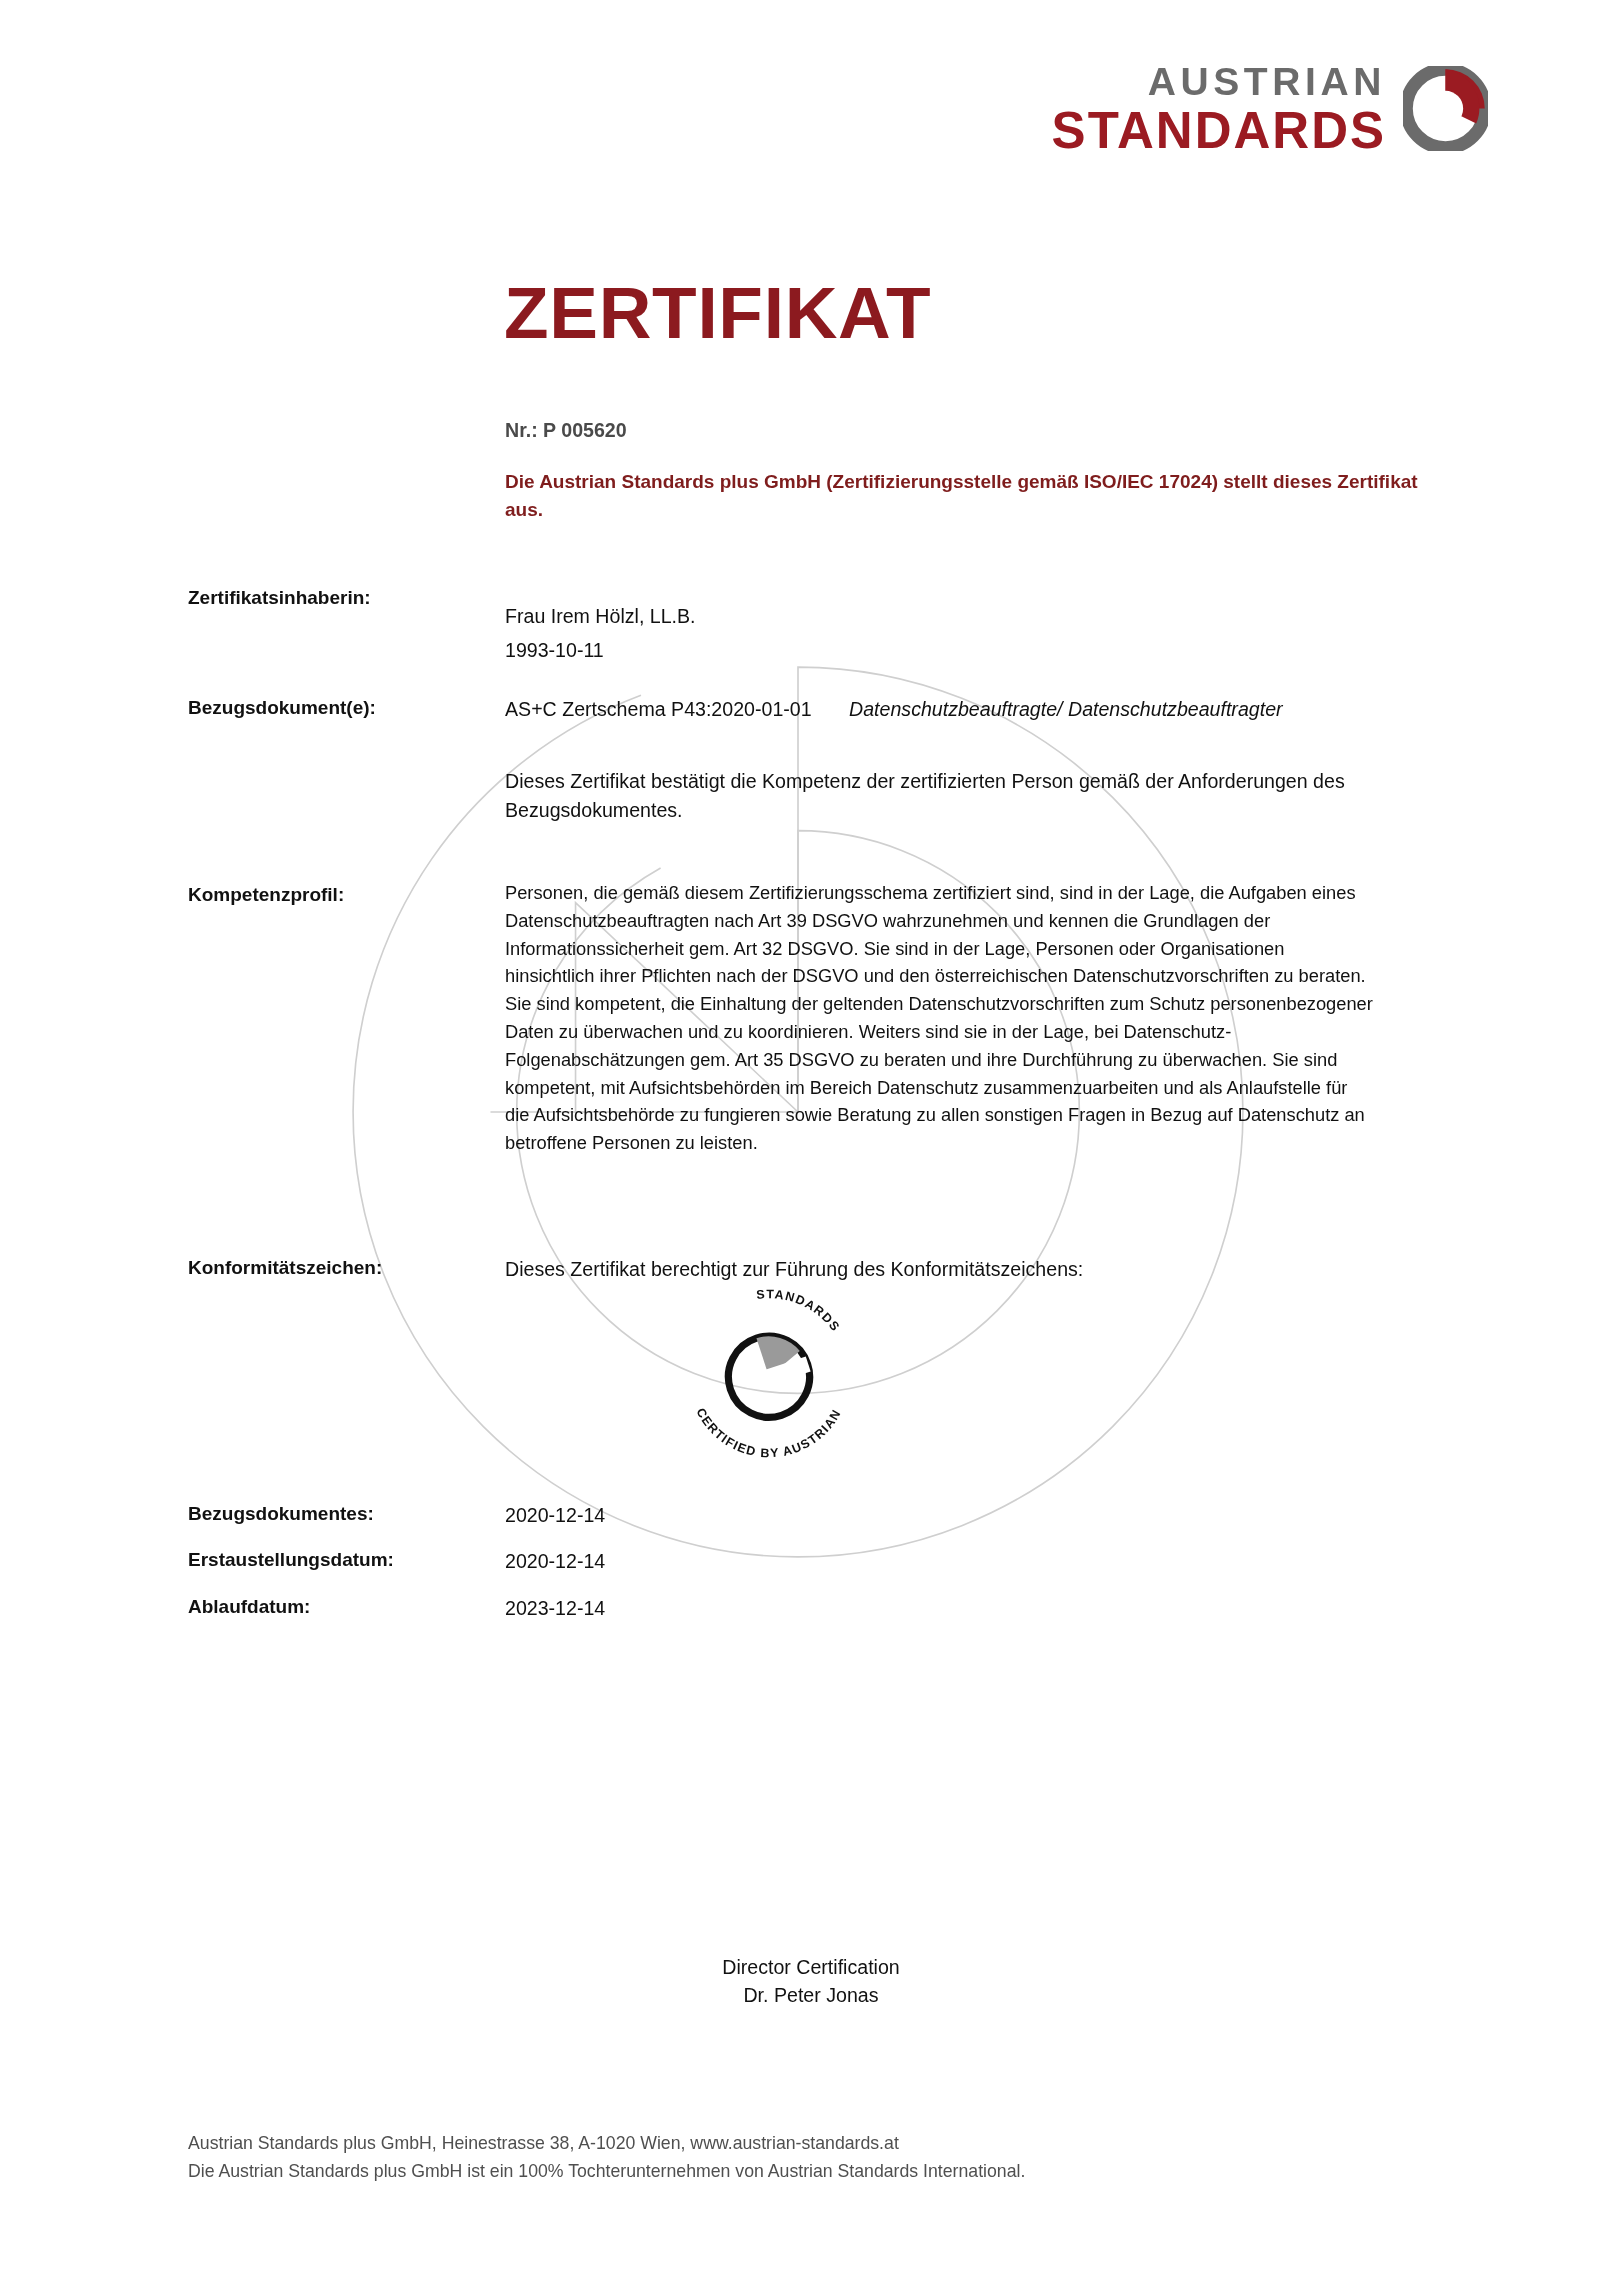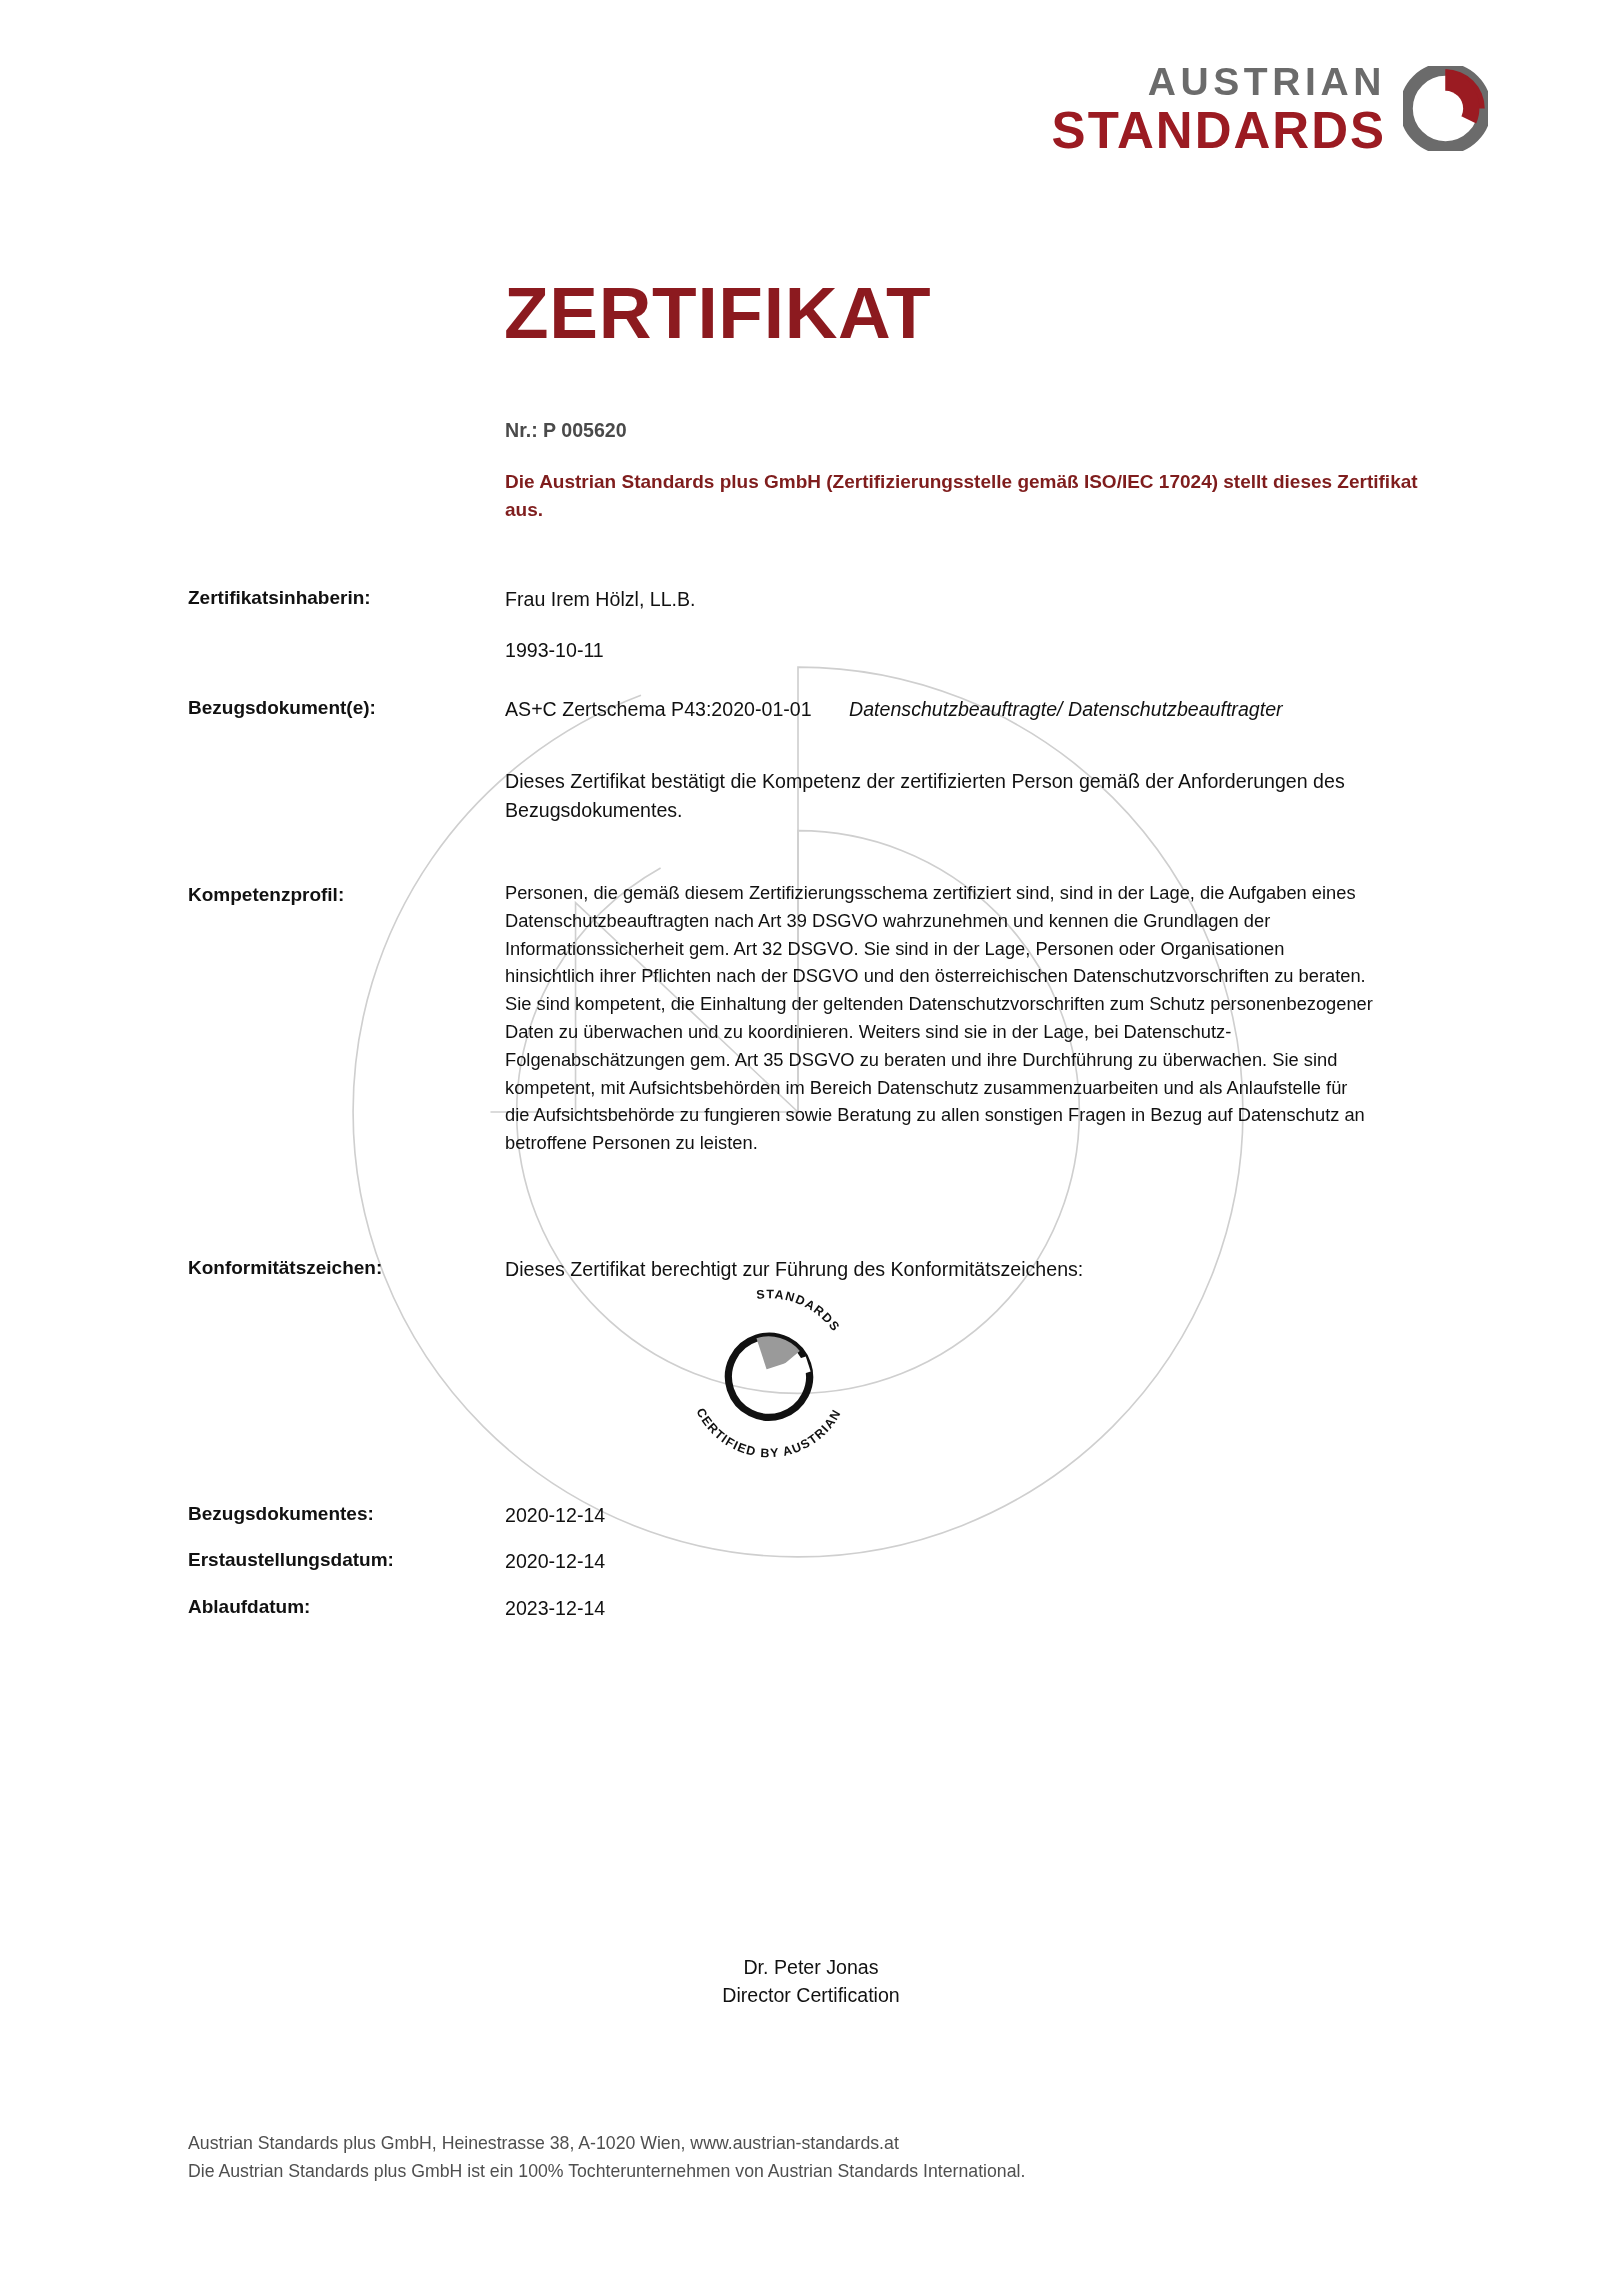--- a/index.html
+++ b/index.html
@@ -172,21 +172,21 @@
   </div>
 </div>
 
 <div class="title">ZERTIFIKAT</div>
 
 <div class="cert-no">Nr.: P 005620</div>
 
 <div class="issuer">Die Austrian Standards plus GmbH (Zertifizierungsstelle gemäß ISO/IEC 17024) stellt dieses Zertifikat aus.</div>
 
 <div class="field-label" style="top:587px">Zertifikatsinhaberin:</div>
-<div class="field-value" style="top:585px">Frau Irem Hölzl, LL.B.</div>
+<div class="field-value" style="top:602px">Frau Irem Hölzl, LL.B.</div>
 <div class="field-value" style="top:636px">1993-10-11</div>
 
 <div class="field-label" style="top:697px">Bezugsdokument(e):</div>
 <div class="field-value w-body" style="top:695px"><span>AS+C Zertschema P43:2020-01-01 </span><em class="it">Datenschutzbeauftragte/ Datenschutzbeauftragter</em></div>
 <div class="field-value w-body" style="top:767px">Dieses Zertifikat bestätigt die Kompetenz der zertifizierten Person gemäß der Anforderungen des Bezugsdokumentes.</div>
 
 <div class="field-label" style="top:884px">Kompetenzprofil:</div>
 <div class="field-value small w-body" style="top:879px">Personen, die gemäß diesem Zertifizierungsschema zertifiziert sind, sind in der Lage, die Aufgaben eines Datenschutzbeauftragten nach Art 39 DSGVO wahrzunehmen und kennen die Grundlagen der Informationssicherheit gem. Art 32 DSGVO. Sie sind in der Lage, Personen oder Organisationen hinsichtlich ihrer Pflichten nach der DSGVO und den österreichischen Datenschutzvorschriften zu beraten. Sie sind kompetent, die Einhaltung der geltenden Datenschutzvorschriften zum Schutz personenbezogener Daten zu überwachen und zu koordinieren. Weiters sind sie in der Lage, bei Datenschutz-Folgenabschätzungen gem. Art 35 DSGVO zu beraten und ihre Durchführung zu überwachen. Sie sind kompetent, mit Aufsichtsbehörden im Bereich Datenschutz zusammenzuarbeiten und als Anlaufstelle für die Aufsichtsbehörde zu fungieren sowie Beratung zu allen sonstigen Fragen in Bezug auf Datenschutz an betroffene Personen zu leisten.</div>
 
 <div class="field-label" style="top:1257px">Konformitätszeichen:</div>
@@ -213,21 +213,21 @@
 <div class="field-label" style="top:1503px">Bezugsdokumentes:</div>
 <div class="field-value" style="top:1501px">2020-12-14</div>
 
 <div class="field-label" style="top:1549px">Erstaustellungsdatum:</div>
 <div class="field-value" style="top:1547px">2020-12-14</div>
 
 <div class="field-label" style="top:1596px">Ablaufdatum:</div>
 <div class="field-value" style="top:1594px">2023-12-14</div>
 
 <div class="signature">
+  <div>Director Certification</div>
   <div>Dr. Peter Jonas</div>
-  <div>Director Certification</div>
 </div>
 
 <div class="footer">
   <div>Austrian Standards plus GmbH, Heinestrasse 38, A-1020 Wien, www.austrian-standards.at</div>
   <div>Die Austrian Standards plus GmbH ist ein 100% Tochterunternehmen von Austrian Standards International.</div>
 </div>
 
 
 </body></html>

